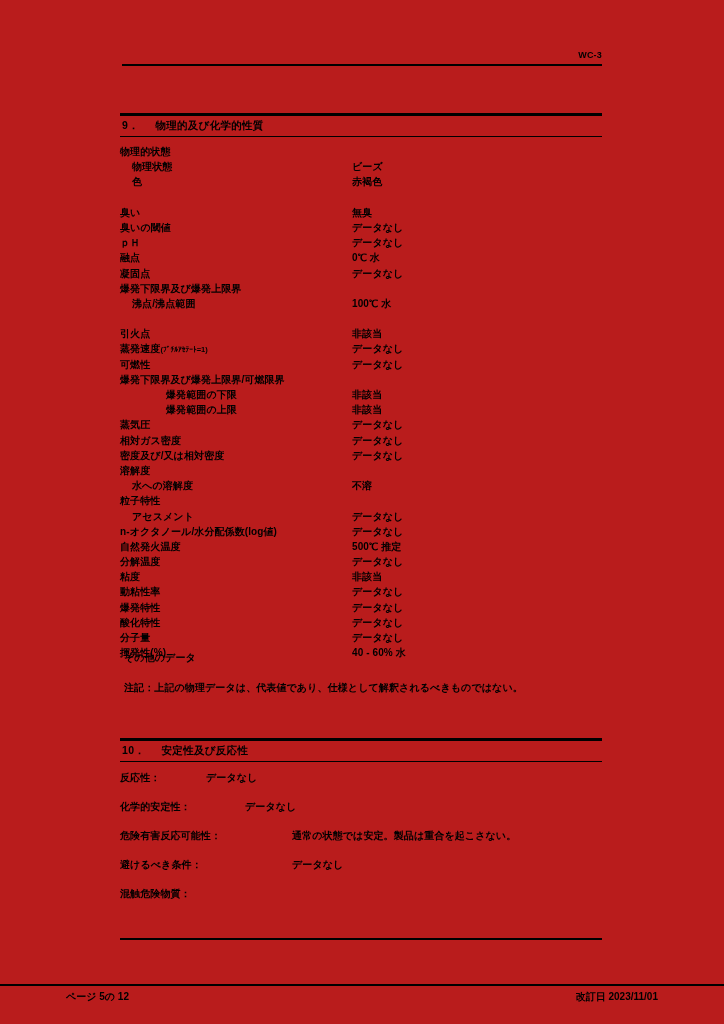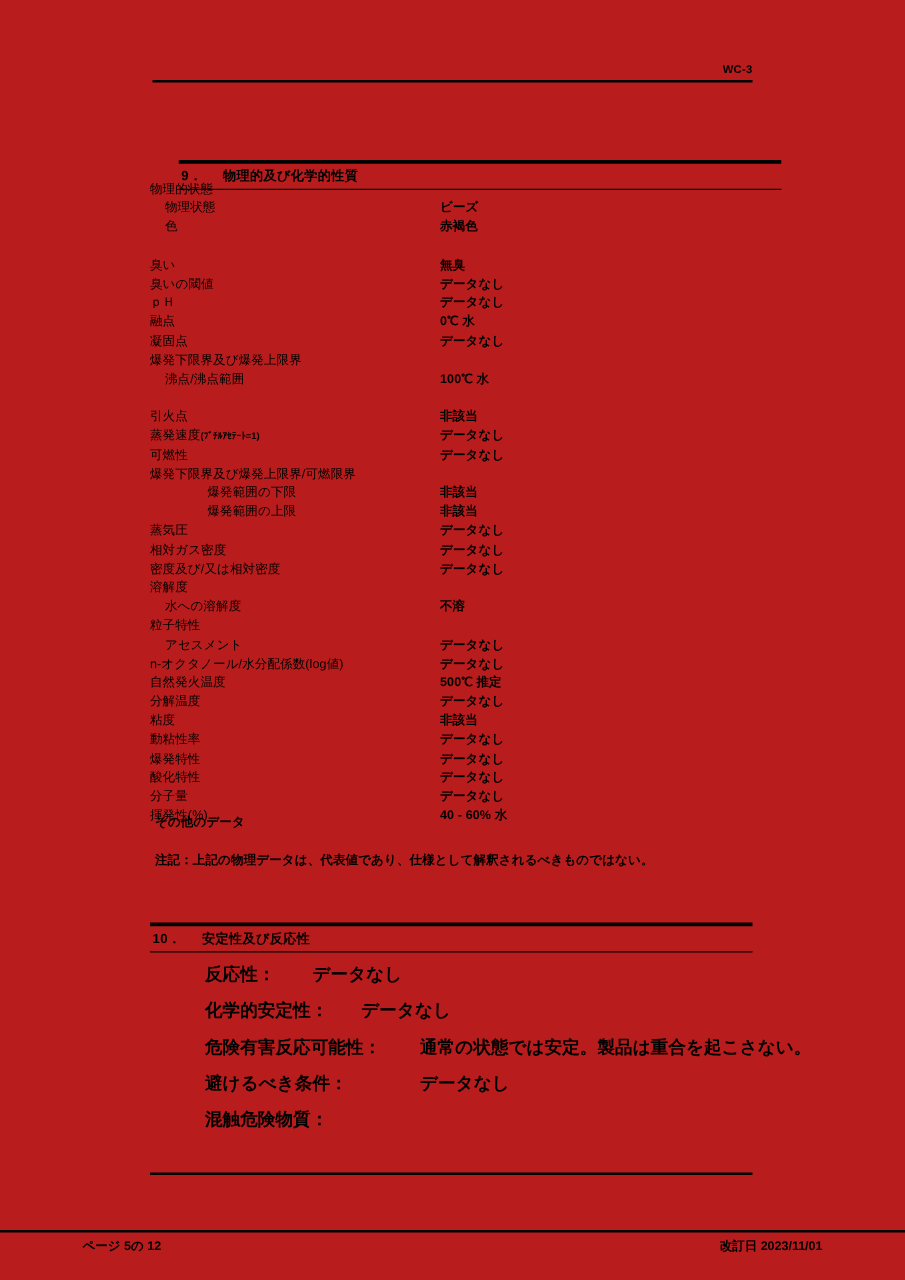--- a/index.html
+++ b/index.html
@@ -70,21 +70,21 @@
     line-height: 15.2px;
   }
   .row {
     display: block;
     position: relative;
     height: 15.2px;
     white-space: nowrap;
   }
   .row .lbl {
     display: inline-block;
-    font-weight: normal;
+    font-weight: bold;
     letter-spacing: 0.1px;
   }
   .row .val {
     position: absolute;
     left: 232px;
     top: 0;
     font-weight: bold;
     letter-spacing: 0.1px;
   }
   .ind1 .lbl { padding-left: 12px; }
@@ -102,22 +102,21 @@
     font-size: 10px;
     font-weight: bold;
     letter-spacing: 0.1px;
   }
 
   
   .s10 {
     position: absolute;
     left: 120px;
     width: 482px;
-    font-size: 14px;
-    margin-left: 44px;
+    font-size: 10px;
   }
   .s10 .r {
     position: relative;
     height: 29px;
     white-space: nowrap;
   }
   .s10 .r .k {
     font-weight: bold;
     letter-spacing: 0.1px;
   }
@@ -163,21 +162,21 @@
   .footer-right .date { }
 </style>
 </head>
 <body>
 
 <div class="page">
 
   <div class="doc-code">WC-3</div>
   <div class="rule rule-header"></div>
 
-  <div class="section" style="top:128px;margin-left:23px;">
+  <div class="section" style="top:113px;">
     <div class="sec-bar-top"></div>
     <div class="sec-title">
       <span>9．</span>
       <span style="display:inline-block;width:10px;"></span>
       <span>物理的及び化学的性質</span>
     </div>
     <div class="sec-bar-bot"></div>
   </div>
 
   <div class="proplist" id="proplist" style="top:144px;">

